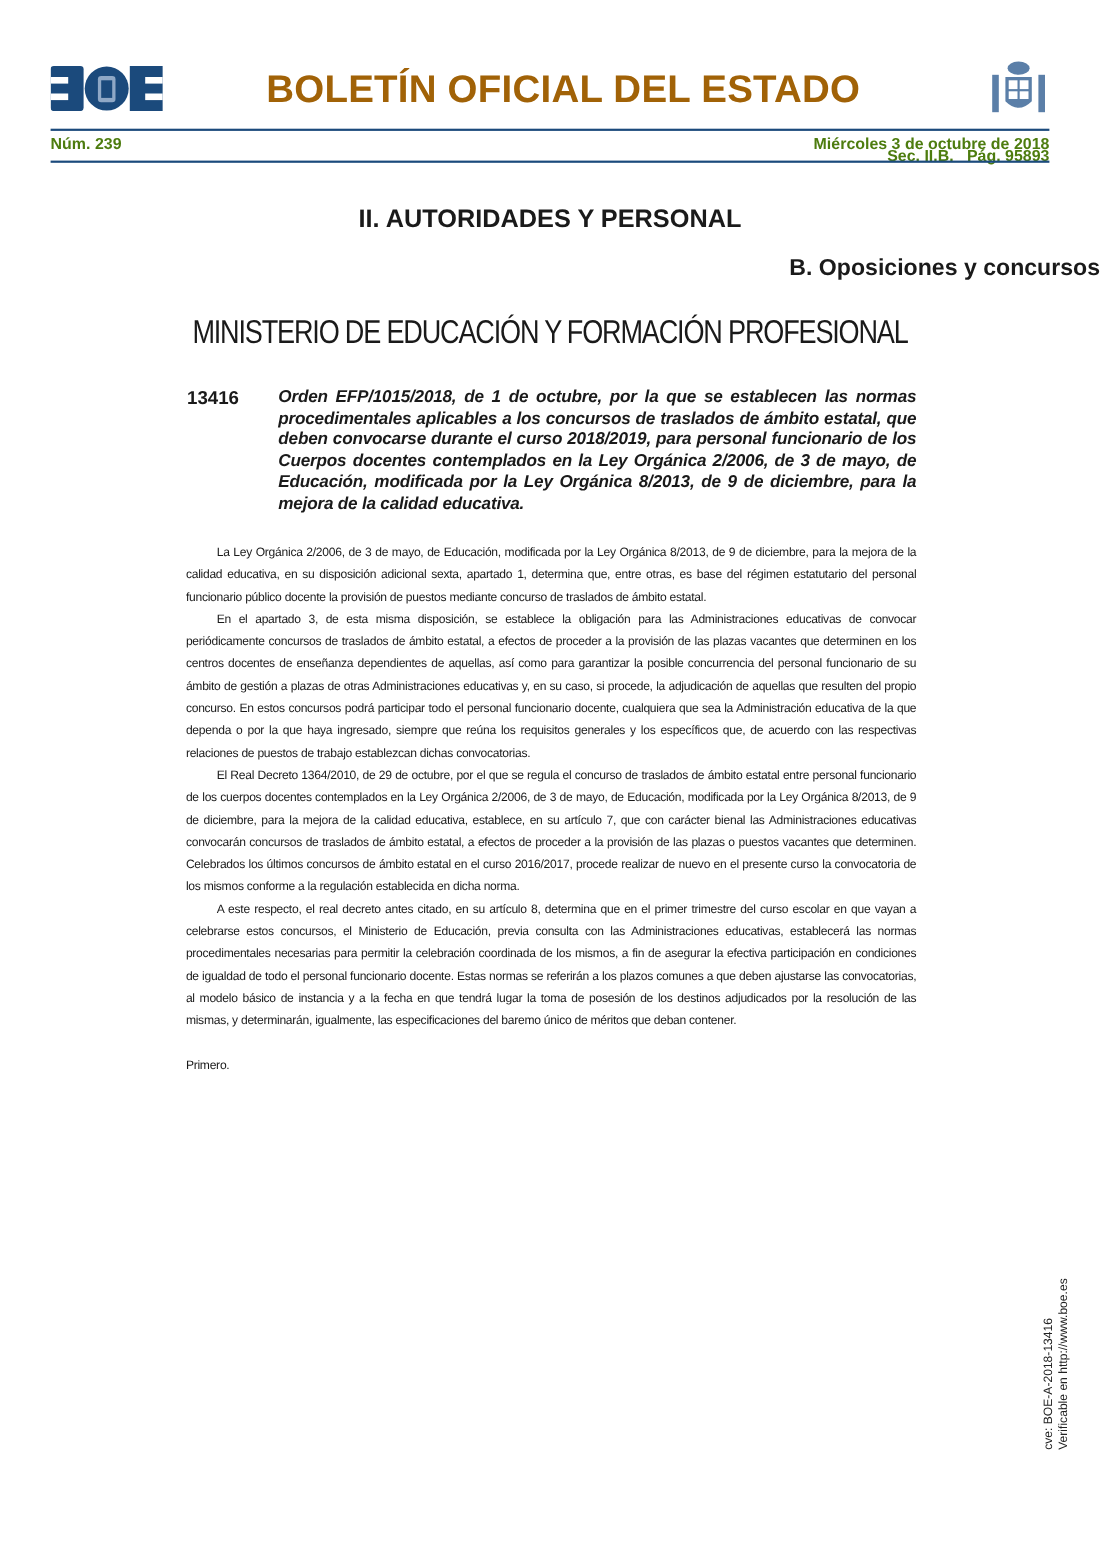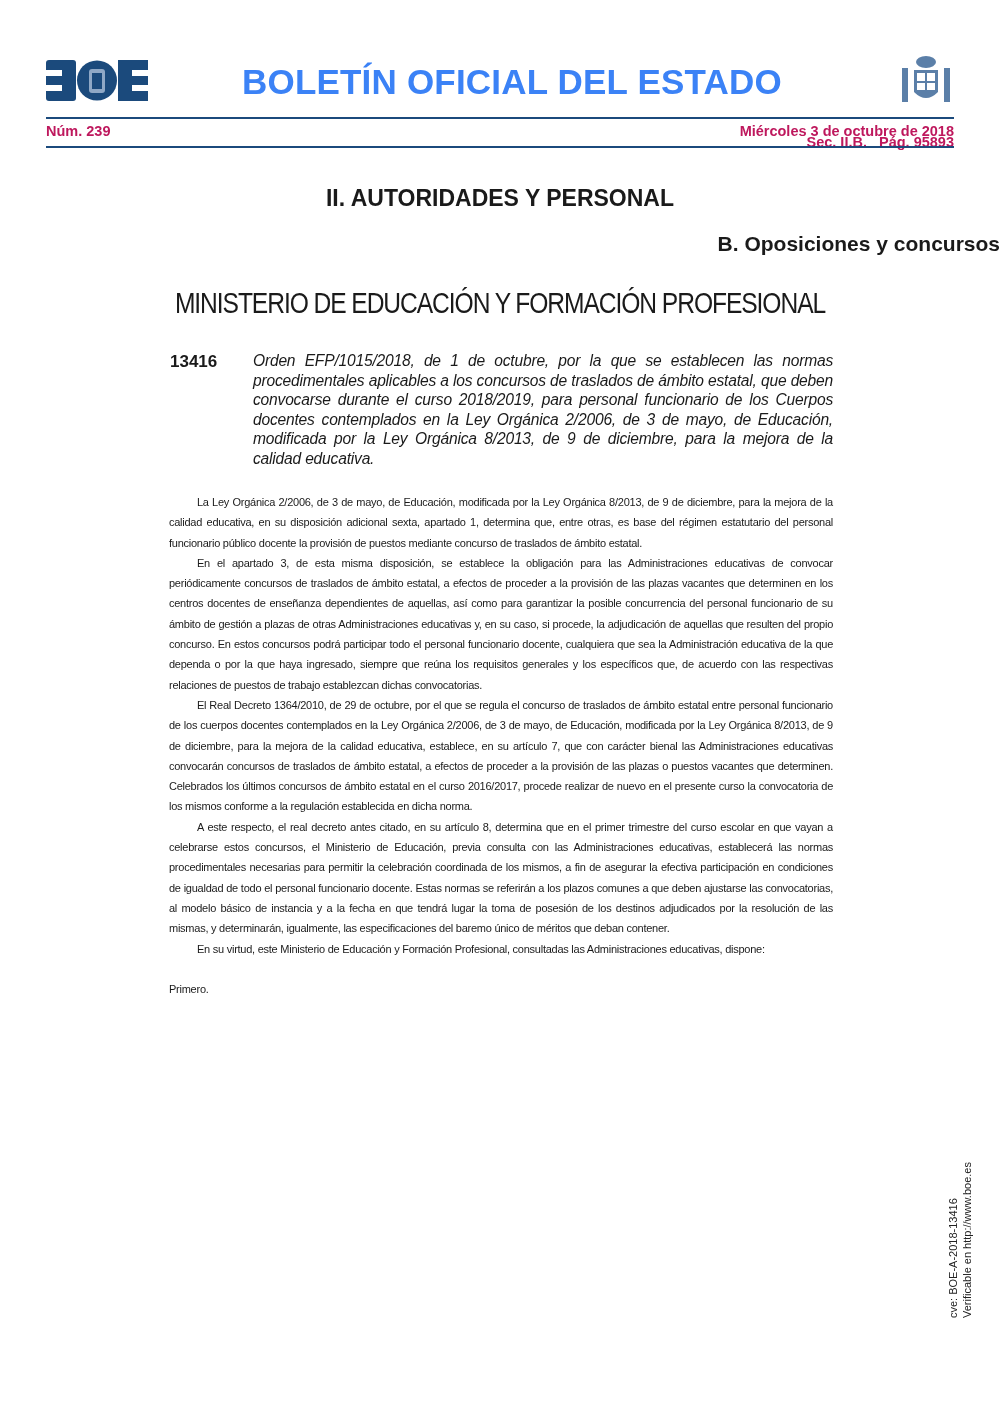--- a/index.html
+++ b/index.html
@@ -1,36 +1,36 @@
 <!DOCTYPE html>
 <html><head>
 <meta charset="utf-8">
 <style>
   html, body { margin: 0; padding: 0; background: #ffffff; }
   body { width: 1000px; height: 1414px; position: relative; overflow: hidden; font-family: "Liberation Sans", sans-serif; color: #1a1a1a; }
 
   .header-logo { position: absolute; left: 46px; top: 60px; width: 102px; height: 41px; }
-  .header-title { position: absolute; left: 242px; top: 62px; font-size: 35px; font-weight: bold; color: #3b82f6; letter-spacing: 0.2px; white-space: nowrap; }
+  .header-title { position: absolute; left: 242px; top: 62px; font-size: 35px; font-weight: bold; color: #a16207; letter-spacing: 0.2px; white-space: nowrap; }
   .header-crest { position: absolute; left: 898px; top: 52px; width: 56px; height: 56px; }
 
   .rule { position: absolute; left: 46px; width: 908px; height: 2px; background: #1b4a7c; }
   .rule.top { top: 117px; }
   .rule.bottom { top: 146px; }
 
-  .meta-row { position: absolute; left: 46px; top: 123px; width: 908px; height: 20px; font-size: 14.5px; font-weight: bold; color: #be185d; }
+  .meta-row { position: absolute; left: 46px; top: 123px; width: 908px; height: 20px; font-size: 14.5px; font-weight: bold; color: #4d7c0f; }
   .meta-num { position: absolute; left: 0; top: 0; }
   .meta-date { position: absolute; left: 0; width: 908px; text-align: right; top: 0; }
   .meta-right { position: absolute; right: 0; top: 0; white-space: pre; margin-top: 11px; }
 
   .sec-title { position: absolute; left: 0; width: 1000px; text-align: center; top: 185px; font-size: 23px; font-weight: bold; }
   .sub-title { position: absolute; left: 0; width: 1000px; text-align: right; top: 232px; font-size: 21px; font-weight: bold; }
   .ministry { position: absolute; left: 0; width: 1000px; text-align: center; top: 286px; font-size: 30px; letter-spacing: -1.3px; transform: scaleX(0.82); transform-origin: center; white-space: nowrap; }
 
   .entry-num { position: absolute; left: 170px; top: 352px; font-size: 17px; font-weight: bold; text-align: right; }
-  .entry-summary { position: absolute; left: 253px; top: 351px; width: 580px; font-size: 15.6px; font-style: italic; line-height: 19.5px; text-align: justify; letter-spacing: -0.2px; }
+  .entry-summary { position: absolute; left: 253px; top: 351px; width: 580px; font-size: 15.6px; font-style: italic; line-height: 19.5px; text-align: justify; letter-spacing: -0.2px; font-weight: bold; }
 
   .body-text { position: absolute; left: 169px; top: 492px; width: 664px; font-size: 11px; line-height: 20.3px; text-align: justify; letter-spacing: -0.25px; }
   .body-text p { margin: 0; text-indent: 28px; }
   .body-text p.heading { text-indent: 0; margin-top: 20px; margin-bottom: 28px; }
 
   .side-note { position: absolute; left: 946px; top: 1318px; transform: rotate(-90deg); transform-origin: left top; font-size: 11px; line-height: 14px; color: #222; white-space: nowrap; }
 </style>
 </head>
 <body>
 
@@ -79,20 +79,19 @@
 <div class="ministry">MINISTERIO DE EDUCACIÓN Y FORMACIÓN PROFESIONAL</div>
 
 <div class="entry-num">13416</div>
 <div class="entry-summary">Orden EFP/1015/2018, de 1 de octubre, por la que se establecen las normas procedimentales aplicables a los concursos de traslados de ámbito estatal, que deben convocarse durante el curso 2018/2019, para personal funcionario de los Cuerpos docentes contemplados en la Ley Orgánica 2/2006, de 3 de mayo, de Educación, modificada por la Ley Orgánica 8/2013, de 9 de diciembre, para la mejora de la calidad educativa.</div>
 
 <div class="body-text">
   <p>La Ley Orgánica 2/2006, de 3 de mayo, de Educación, modificada por la Ley Orgánica 8/2013, de 9 de diciembre, para la mejora de la calidad educativa, en su disposición adicional sexta, apartado 1, determina que, entre otras, es base del régimen estatutario del personal funcionario público docente la provisión de puestos mediante concurso de traslados de ámbito estatal.</p>
   <p>En el apartado 3, de esta misma disposición, se establece la obligación para las Administraciones educativas de convocar periódicamente concursos de traslados de ámbito estatal, a efectos de proceder a la provisión de las plazas vacantes que determinen en los centros docentes de enseñanza dependientes de aquellas, así como para garantizar la posible concurrencia del personal funcionario de su ámbito de gestión a plazas de otras Administraciones educativas y, en su caso, si procede, la adjudicación de aquellas que resulten del propio concurso. En estos concursos podrá participar todo el personal funcionario docente, cualquiera que sea la Administración educativa de la que dependa o por la que haya ingresado, siempre que reúna los requisitos generales y los específicos que, de acuerdo con las respectivas relaciones de puestos de trabajo establezcan dichas convocatorias.</p>
   <p>El Real Decreto 1364/2010, de 29 de octubre, por el que se regula el concurso de traslados de ámbito estatal entre personal funcionario de los cuerpos docentes contemplados en la Ley Orgánica 2/2006, de 3 de mayo, de Educación, modificada por la Ley Orgánica 8/2013, de 9 de diciembre, para la mejora de la calidad educativa, establece, en su artículo 7, que con carácter bienal las Administraciones educativas convocarán concursos de traslados de ámbito estatal, a efectos de proceder a la provisión de las plazas o puestos vacantes que determinen. Celebrados los últimos concursos de ámbito estatal en el curso 2016/2017, procede realizar de nuevo en el presente curso la convocatoria de los mismos conforme a la regulación establecida en dicha norma.</p>
   <p>A este respecto, el real decreto antes citado, en su artículo 8, determina que en el primer trimestre del curso escolar en que vayan a celebrarse estos concursos, el Ministerio de Educación, previa consulta con las Administraciones educativas, establecerá las normas procedimentales necesarias para permitir la celebración coordinada de los mismos, a fin de asegurar la efectiva participación en condiciones de igualdad de todo el personal funcionario docente. Estas normas se referirán a los plazos comunes a que deben ajustarse las convocatorias, al modelo básico de instancia y a la fecha en que tendrá lugar la toma de posesión de los destinos adjudicados por la resolución de las mismas, y determinarán, igualmente, las especificaciones del baremo único de méritos que deban contener.</p>
-  <p>En su virtud, este Ministerio de Educación y Formación Profesional, consultadas las Administraciones educativas, dispone:</p>
   <p class="heading">Primero.</p>
 </div>
 
 <div class="side-note">
   <div>cve: BOE-A-2018-13416</div>
   <div>Verificable en http://www.boe.es</div>
 </div>
 
 </body></html>

